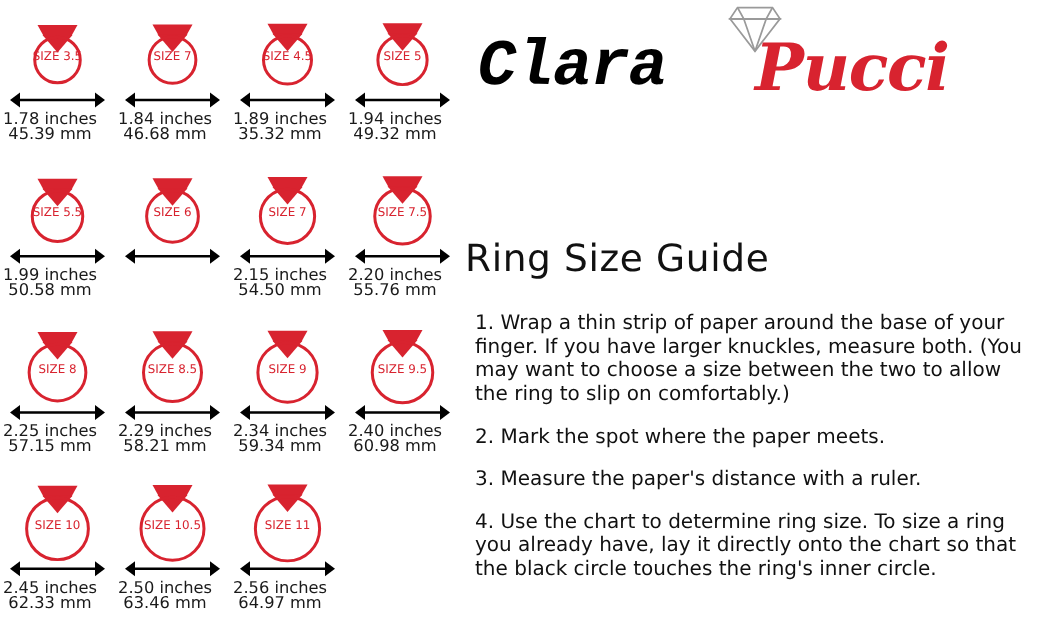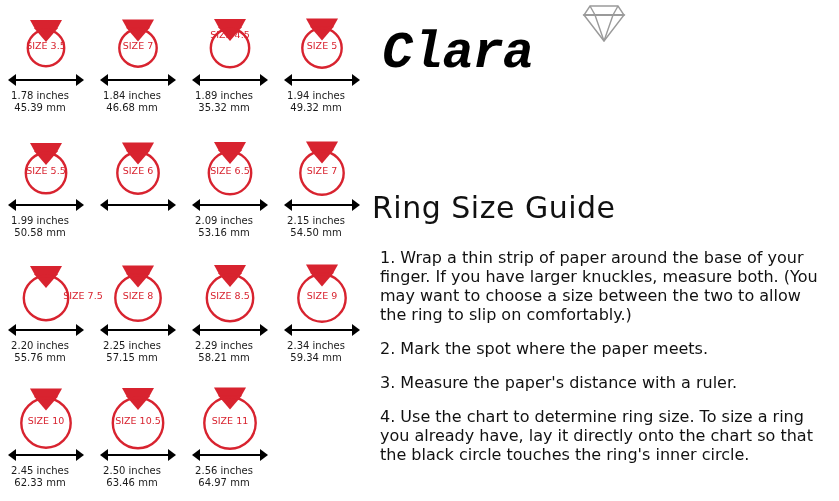--- a/index.html
+++ b/index.html
@@ -88,21 +88,21 @@
   .arrow-head.right {
     right: 0;
     border-left: 8px solid #000;
   }
   .dims {
     position: absolute;
     left: 0;
     right: 12px;
     top: 90px;
     text-align: center;
-    font-size: 10px;
+    font-size: 13px;
     line-height: 12px;
     color: #1a1a1a;
   }
 
   
   .right-panel {
     position: absolute;
     left: 372px;
     top: 0;
     width: 467px;
@@ -211,21 +211,21 @@
         </div>
       </div>
       <div class="ring-cell">
         <div class="ring-art"><svg width="84" height="76" viewBox="0 0 84 76">
             <g>
               <polygon points="26,17 58,17 53,26 31,26" fill="#d8232f"></polygon>
               <polygon points="30,25 54,25 42,39" fill="#d8232f"></polygon>
               <circle cx="42" cy="46" r="19.2" fill="none" stroke="#d8232f" stroke-width="2.4"></circle>
             </g>
           </svg></div>
-        <div class="size-label" style="top: 29px;">SIZE 4.5</div>
+        <div class="size-label" style="top: 40px;">SIZE 4.5</div>
         <div class="measure-row">
           <div class="arrow-head left"></div>
           <div class="arrow-line"></div>
           <div class="arrow-head right"></div>
         </div>
         <div class="dims">
           <div>1.89 inches</div>
           <div>35.32 mm</div>
         </div>
       </div>
@@ -278,39 +278,20 @@
         <div class="size-label" style="top: 40px;">SIZE 6</div>
         <div class="measure-row">
           <div class="arrow-head left"></div>
           <div class="arrow-line"></div>
           <div class="arrow-head right"></div>
         </div>
       </div>
       <div class="ring-cell">
         <div class="ring-art"><svg width="84" height="76" viewBox="0 0 84 76">
             <g>
-              <polygon points="26,15 58,15 53,24 31,24" fill="#d8232f"></polygon>
-              <polygon points="30,23 54,23 42,37" fill="#d8232f"></polygon>
-              <circle cx="42" cy="46" r="21.2" fill="none" stroke="#d8232f" stroke-width="2.4"></circle>
-            </g>
-          </svg></div>
-        <div class="size-label" style="top: 40px;">SIZE 6.5</div>
-        <div class="measure-row">
-          <div class="arrow-head left"></div>
-          <div class="arrow-line"></div>
-          <div class="arrow-head right"></div>
-        </div>
-        <div class="dims">
-          <div>2.09 inches</div>
-          <div>53.16 mm</div>
-        </div>
-      </div>
-      <div class="ring-cell">
-        <div class="ring-art"><svg width="84" height="76" viewBox="0 0 84 76">
-            <g>
               <polygon points="26,14.5 58,14.5 53,23.5 31,23.5" fill="#d8232f"></polygon>
               <polygon points="30,22.5 54,22.5 42,36.5" fill="#d8232f"></polygon>
               <circle cx="42" cy="46" r="21.7" fill="none" stroke="#d8232f" stroke-width="2.4"></circle>
             </g>
           </svg></div>
         <div class="size-label" style="top: 40px;">SIZE 7</div>
         <div class="measure-row">
           <div class="arrow-head left"></div>
           <div class="arrow-line"></div>
           <div class="arrow-head right"></div>
@@ -321,21 +302,21 @@
         </div>
       </div>
       <div class="ring-cell">
         <div class="ring-art"><svg width="84" height="76" viewBox="0 0 84 76">
             <g>
               <polygon points="26,14 58,14 53,23 31,23" fill="#d8232f"></polygon>
               <polygon points="30,22 54,22 42,36" fill="#d8232f"></polygon>
               <circle cx="42" cy="46" r="22.2" fill="none" stroke="#d8232f" stroke-width="2.4"></circle>
             </g>
           </svg></div>
-        <div class="size-label" style="top: 40px; margin-left: 37px;">SIZE 7.5</div>
+        <div class="size-label" style="top: 40px;">SIZE 7.5</div>
         <div class="measure-row">
           <div class="arrow-head left"></div>
           <div class="arrow-line"></div>
           <div class="arrow-head right"></div>
         </div>
         <div class="dims">
           <div>2.20 inches</div>
           <div>55.76 mm</div>
         </div>
       </div>
@@ -387,20 +368,39 @@
           </svg></div>
         <div class="size-label" style="top: 40px;">SIZE 9</div>
         <div class="measure-row">
           <div class="arrow-head left"></div>
           <div class="arrow-line"></div>
           <div class="arrow-head right"></div>
         </div>
         <div class="dims">
           <div>2.34 inches</div>
           <div>59.34 mm</div>
+        </div>
+      </div>
+      <div class="ring-cell">
+        <div class="ring-art"><svg width="84" height="76" viewBox="0 0 84 76">
+            <g>
+              <polygon points="26,12 58,12 53,21 31,21" fill="#d8232f"></polygon>
+              <polygon points="30,20 54,20 42,34" fill="#d8232f"></polygon>
+              <circle cx="42" cy="46" r="24.2" fill="none" stroke="#d8232f" stroke-width="2.4"></circle>
+            </g>
+          </svg></div>
+        <div class="size-label" style="top: 40px;">SIZE 9.5</div>
+        <div class="measure-row">
+          <div class="arrow-head left"></div>
+          <div class="arrow-line"></div>
+          <div class="arrow-head right"></div>
+        </div>
+        <div class="dims">
+          <div>2.40 inches</div>
+          <div>60.98 mm</div>
         </div>
       </div>
       <div class="ring-cell">
         <div class="ring-art"><svg width="84" height="76" viewBox="0 0 84 76">
             <g>
               <polygon points="26,11.5 58,11.5 53,20.5 31,20.5" fill="#d8232f"></polygon>
               <polygon points="30,19.5 54,19.5 42,33.5" fill="#d8232f"></polygon>
               <circle cx="42" cy="46" r="24.7" fill="none" stroke="#d8232f" stroke-width="2.4"></circle>
             </g>
           </svg></div>
@@ -464,20 +464,21 @@
             <path d="M14 13 L34 39 L54 13 Z"></path>
             <path d="M14 13 L54 13"></path>
             <path d="M20 4 L48 4 L54 13 L14 13 Z"></path>
             <path d="M20 4 L25 13 L34 39"></path>
             <path d="M48 4 L43 13 L34 39"></path>
             <path d="M25 13 L43 13"></path>
           </g>
         </svg>
       </div>
       <div class="brand-clara">Clara</div>
+      <div class="brand-pucci">Pucci</div>
     </div>
 
     <div class="guide-title">Ring Size Guide</div>
 
     <div class="steps" id="steps">
         <div class="step">1.  Wrap a thin strip of paper around the base of your finger. If you have larger knuckles, measure both. (You may want to choose a size between the two to allow the ring to slip on comfortably.)</div>
         <div class="step">2.  Mark the spot where the paper meets.</div>
         <div class="step">3.  Measure the paper's distance with a ruler.</div>
         <div class="step">4.  Use the chart to determine ring size. To size a ring you already have, lay it directly onto the chart so that the black circle touches the ring's inner circle.</div>
       </div>

